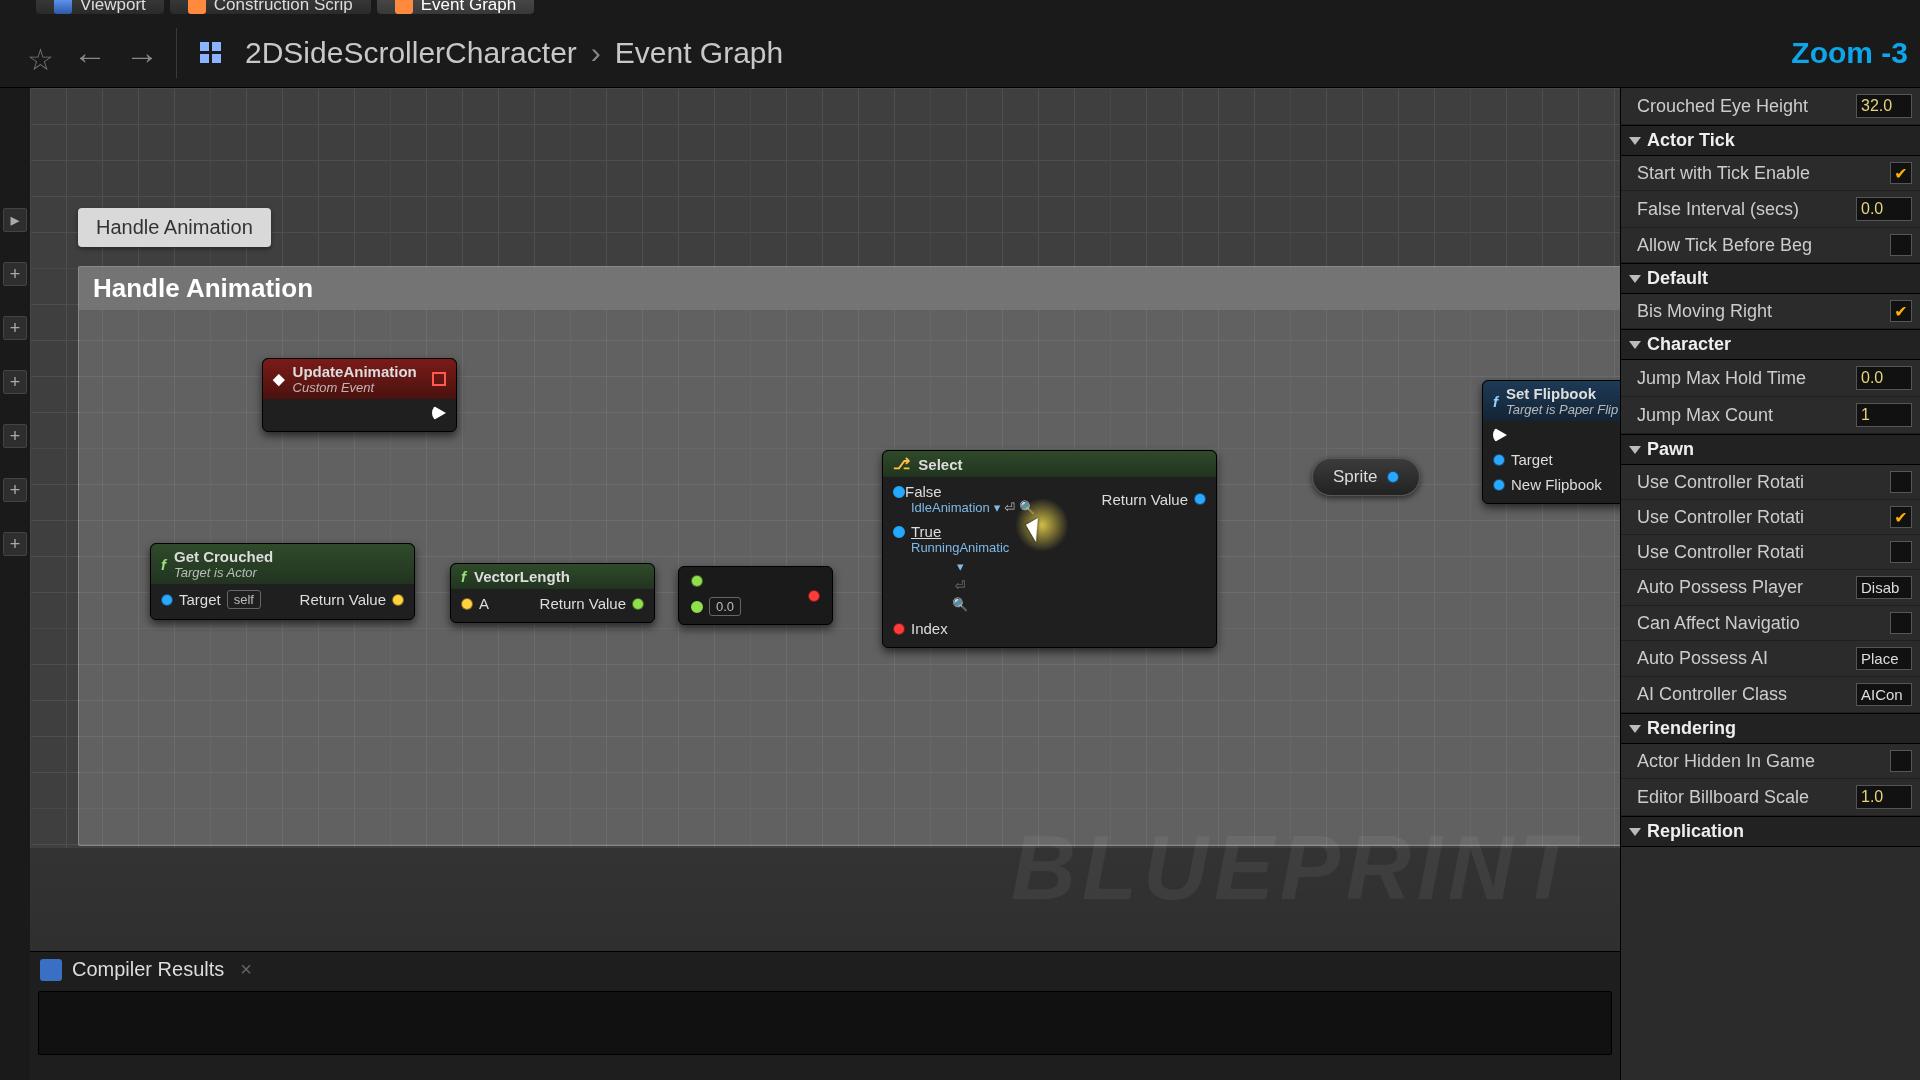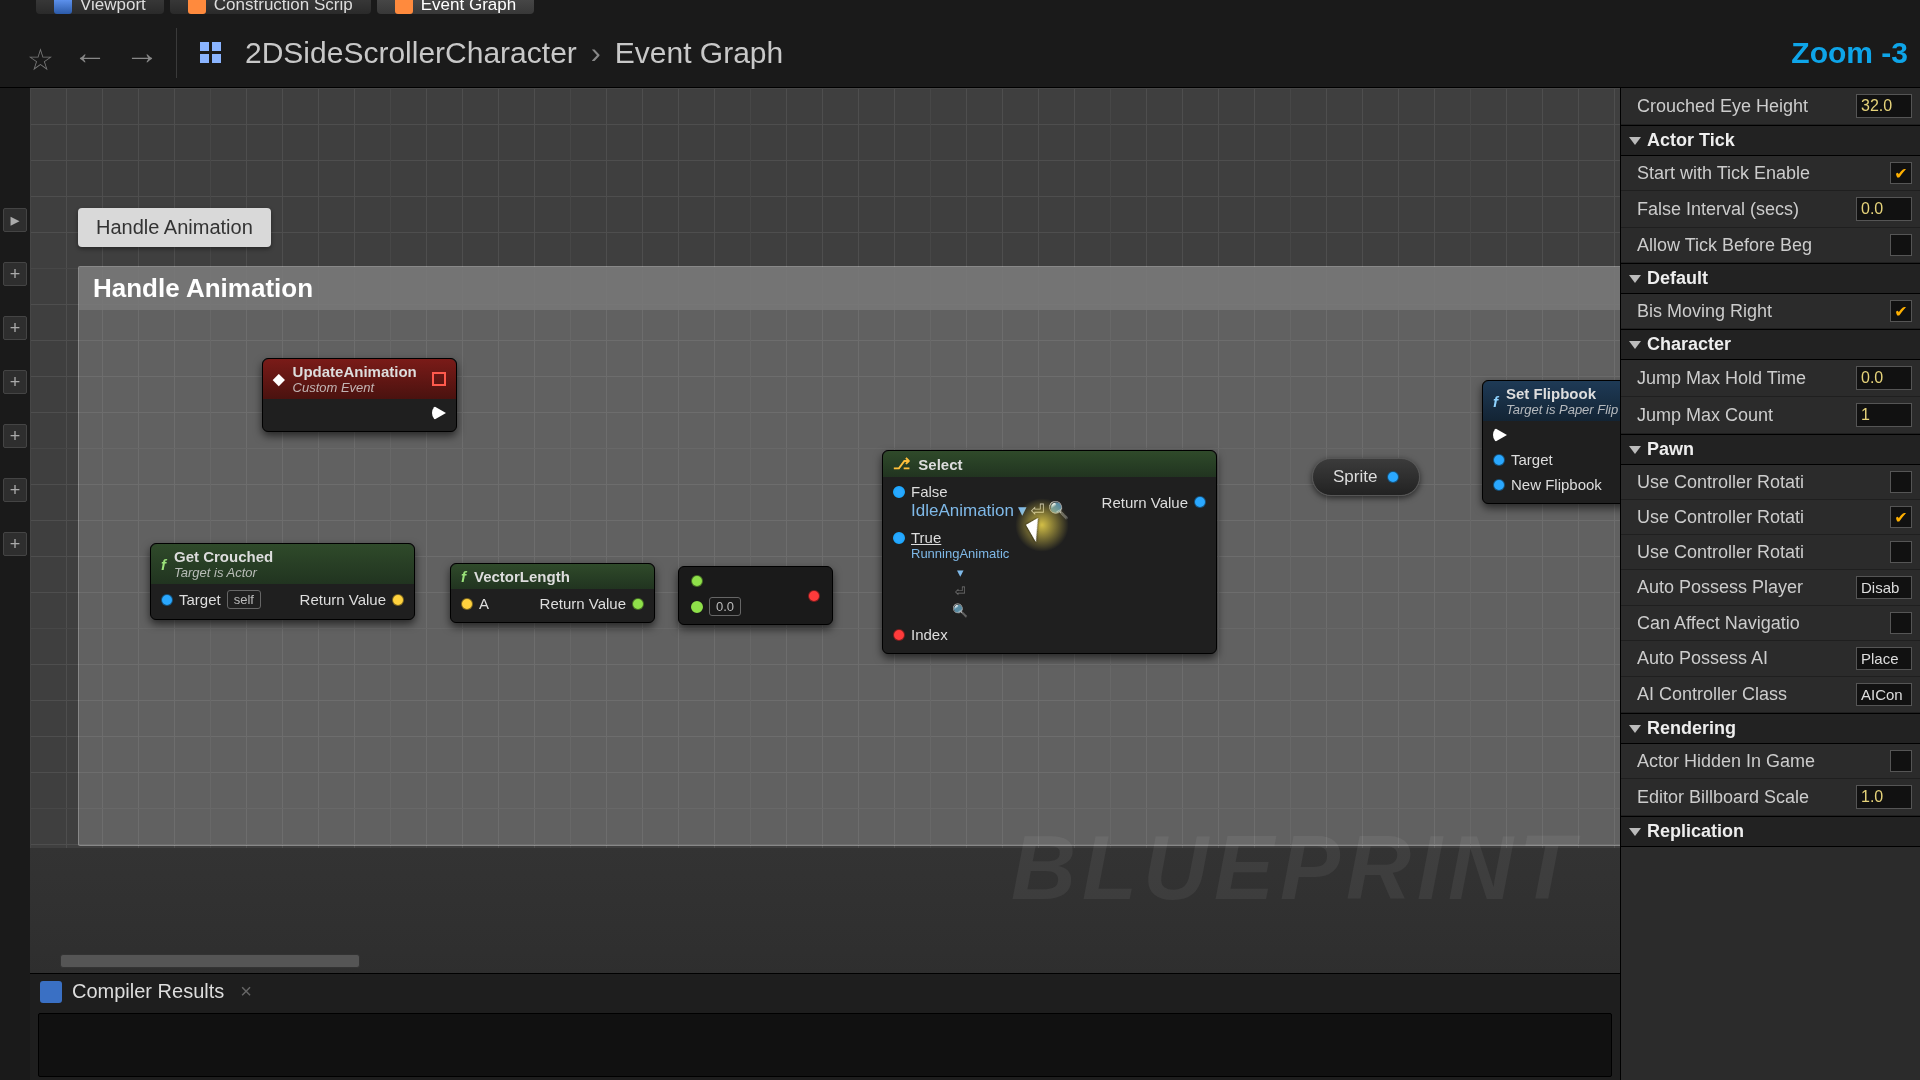--- a/index.html
+++ b/index.html
@@ -81,21 +81,21 @@
 .cat { background:#222; border-top:1px solid #000; border-bottom:1px solid #000; padding:4px 8px; font-weight:700; color:#eee; display:flex; align-items:center; gap:6px; }
 .cat .arrow{width:0;height:0;border-left:6px solid transparent;border-right:6px solid transparent;border-top:8px solid #bbb;}
 .prow{display:flex;align-items:center;justify-content:space-between;padding:6px 8px 6px 16px;border-bottom:1px solid #1f1f1f;}
 .prow .plabel{white-space:nowrap;overflow:hidden;text-overflow:clip;max-width:190px;color:#ccc;}
 .prow input[type=text]{width:56px;background:#111;border:1px solid #555;color:#e6d37a;font-size:16px;text-align:left;padding:2px 4px;}
 .chk{width:22px;height:22px;background:#111;border:1px solid #555;display:flex;align-items:center;justify-content:center;color:#ffb000;font-size:16px;}
 .chk.on::after{content:"✔";}
 .sel{background:#111;border:1px solid #555;color:#ddd;font-size:15px;padding:2px 4px;width:56px;overflow:hidden;white-space:nowrap;}
 
 
-.compiler{position:absolute;left:30px;right:300px;bottom:0;height:107px;background:#1e1e1e;border-top:1px solid #000;}
+.compiler{position:absolute;left:30px;right:300px;bottom:0;height:129px;background:#1e1e1e;border-top:1px solid #000;}
 .compiler .tabrow{display:flex;align-items:center;gap:10px;padding:6px 10px;color:#ddd;font-size:20px;}
 .compiler .body{background:#111;margin:4px 8px 8px;height:64px;border:1px solid #000;border-radius:2px;}
 
 
 .hscroll{position:absolute;left:30px;bottom:112px;width:300px;height:14px;background:#555;border:1px solid #333;border-radius:3px;}
 
 
 .ico{width:22px;height:22px;display:inline-block;}
 .ico.star{color:#777;font-size:30px;}
 .ico.grid{background:
@@ -256,25 +256,25 @@
     </div>
 
     <div class="node" style="left:852px;top:362px;width:335px;">
       <div class="hdr green">
         <span style="color:#ffbf3b;">⎇</span>
         <div>Select</div>
       </div>
       <div class="body">
         <div class="row">
           <span class="pin" style="flex-direction:column;align-items:flex-start;gap:0;">
-            <span style="display:flex;align-items:center;gap:6px;">
+            <span style="display:flex;align-items:center;gap:0;">
                 <span class="dot obj hollow" style="border:2px solid #1ea8ff;"></span>
                 <span>False</span>
               </span>
-            <span style="font-size:17px;color:#7fb9e8;padding-left:18px;display:flex;align-items:center;gap:4px;">
+            <span style="font-size:13px;color:#7fb9e8;padding-left:18px;display:flex;align-items:center;gap:4px;">
                 <span>IdleAnimation</span>
                 <span>▾</span>
                 <span style="color:#bbb;">⏎</span>
                 <span style="color:#bbb;">🔍</span>
               </span>
           </span>
           <span class="pin">
               <span>Return Value</span>
               <span class="dot obj"></span>
             </span>

